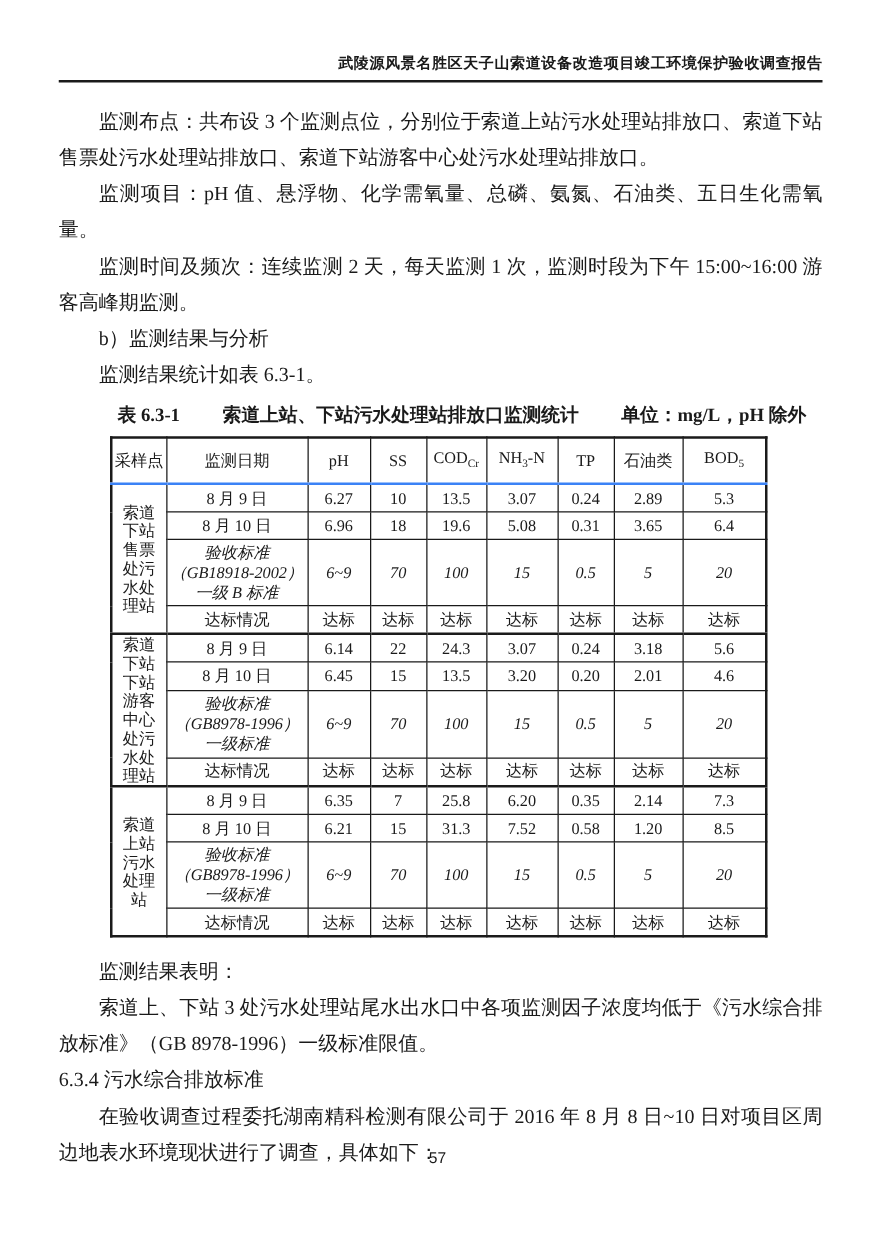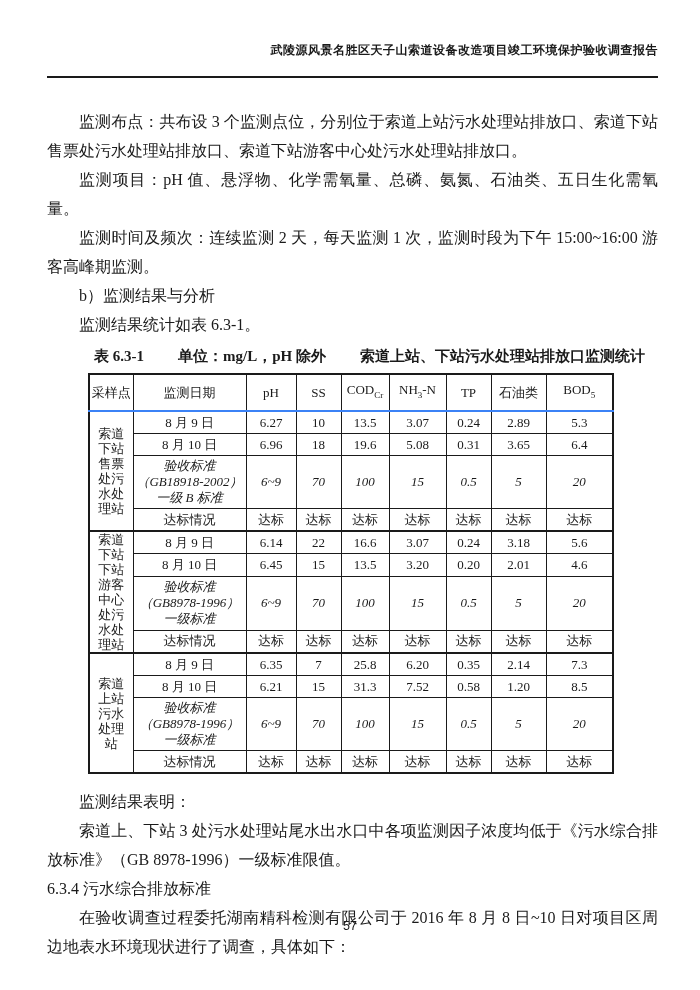--- a/index.html
+++ b/index.html
@@ -8,36 +8,36 @@
     width: 700px;
     height: 990px;
     background: #ffffff;
     box-sizing: border-box;
     padding: 42px 42px 0 47px;
     color: #1a1a1a;
     font-family: "Liberation Serif", "DejaVu Serif", serif;
   }
   .doc-header {
     border-bottom: 2px solid #1a1a1a;
-    padding-bottom: 17px;
+    padding-bottom: 5px;
   }
   .header-title {
     text-align: right;
     font-size: 12px;
     font-weight: bold;
     letter-spacing: 0.5px;
   }
   p.body-text {
     margin: 0;
     font-size: 16px;
     line-height: 29px;
     text-indent: 2em;
     text-align: justify;
   }
-  p.first { margin-top: 29px; }
+  p.first { margin-top: 17px; }
   p.no-indent { text-indent: 0; }
   p.after-table { margin-top: 13px; }
   .table-caption {
     width: 524px;
     margin: 8px 0 7px 41px;
     box-sizing: border-box;
     padding: 0 6px;
     display: flex;
     justify-content: space-between;
     align-items: flex-end;
@@ -102,22 +102,22 @@
   </div>
 
   <p class="body-text first">监测布点：共布设 3 个监测点位，分别位于索道上站污水处理站排放口、索道下站售票处污水处理站排放口、索道下站游客中心处污水处理站排放口。</p>
   <p class="body-text">监测项目：pH 值、悬浮物、化学需氧量、总磷、氨氮、石油类、五日生化需氧量。</p>
   <p class="body-text">监测时间及频次：连续监测 2 天，每天监测 1 次，监测时段为下午 15:00~16:00 游客高峰期监测。</p>
   <p class="body-text">b）监测结果与分析</p>
   <p class="body-text">监测结果统计如表 6.3-1。</p>
 
   <div class="table-caption">
     <span>表 6.3-1</span>
+    <span>索道上站、下站污水处理站排放口监测统计</span>
     <span>单位：mg/L，pH 除外</span>
-    <span>索道上站、下站污水处理站排放口监测统计</span>
   </div>
 
   <table class="monitor">
     <colgroup>
       <col style="width:44px">
         <col style="width:113px">
         <col style="width:50px">
       <col style="width:45px">
         <col style="width:48px">
         <col style="width:57px">
@@ -192,21 +192,21 @@
 下站
 下站
 游客
 中心
 处污
 水处
 理站</td>
           <td>8 月 9 日</td>
           <td>6.14</td>
           <td>22</td>
-          <td>16.6</td>
+          <td>24.3</td>
           <td>3.07</td>
           <td>0.24</td>
           <td>3.18</td>
           <td>5.6</td>
         </tr>
         <tr class="r-date">
           <td>8 月 10 日</td>
           <td>6.45</td>
           <td>15</td>
           <td>13.5</td>

